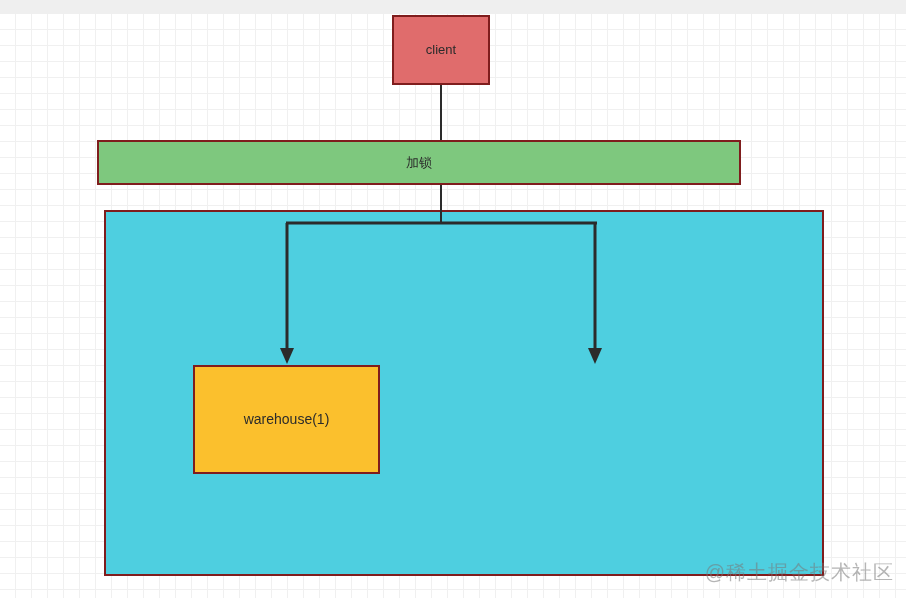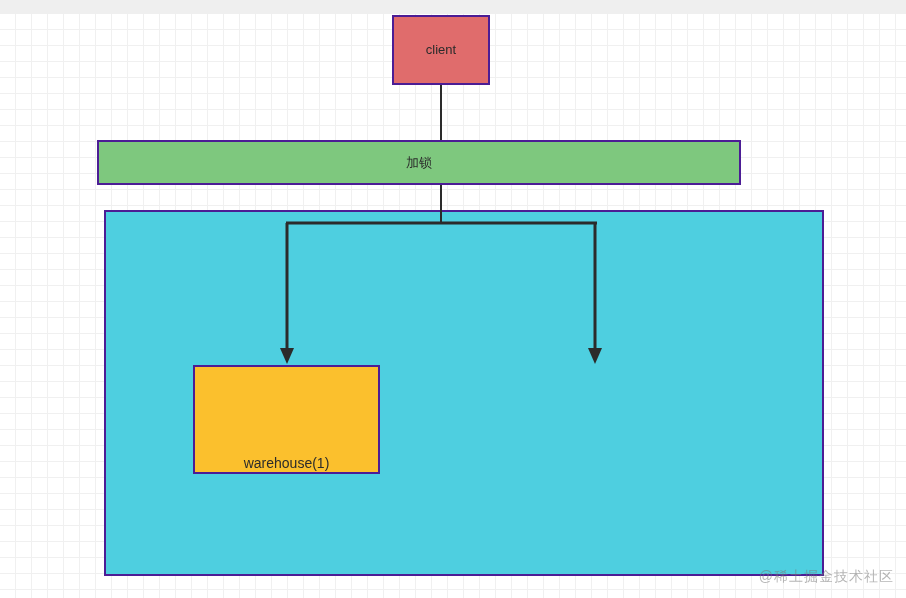--- a/index.html
+++ b/index.html
@@ -57,21 +57,21 @@
     top: 0;
     width: 906px;
     height: 598px;
     z-index: 2;
   }
 
   
   .node {
     position: absolute;
     box-sizing: border-box;
-    border: 2px solid #4c1d95;
+    border: 2px solid #7f1d1d;
     display: flex;
     align-items: center;
     justify-content: center;
     z-index: 3;
   }
   .node-label {
     font-size: 13px;
     color: #2b2b2b;
     line-height: 1.2;
     text-align: center;
@@ -106,40 +106,39 @@
     display: block;
     z-index: 2;
   }
 
   #warehouse-1-node {
     left: 193px;
     top: 365px;
     width: 187px;
     height: 109px;
     background: #fbc02d;
-    align-items: flex-end;
   }
   #warehouse-2-node {
     left: 498px;
     top: 365px;
     width: 187px;
     height: 109px;
     background: #fbc02d;
   }
   #warehouse-1-node .node-label,
   #warehouse-2-node .node-label {
     font-size: 14px;
   }
 
   
   #watermark {
     position: absolute;
     right: 12px;
     bottom: 12px;
-    font-size: 14px;
+    font-size: 20px;
     color: rgba(120,120,120,0.55);
     letter-spacing: 1px;
     z-index: 5;
     user-select: none;
     white-space: nowrap;
   }
 </style>
 </head>
 <body>
 

